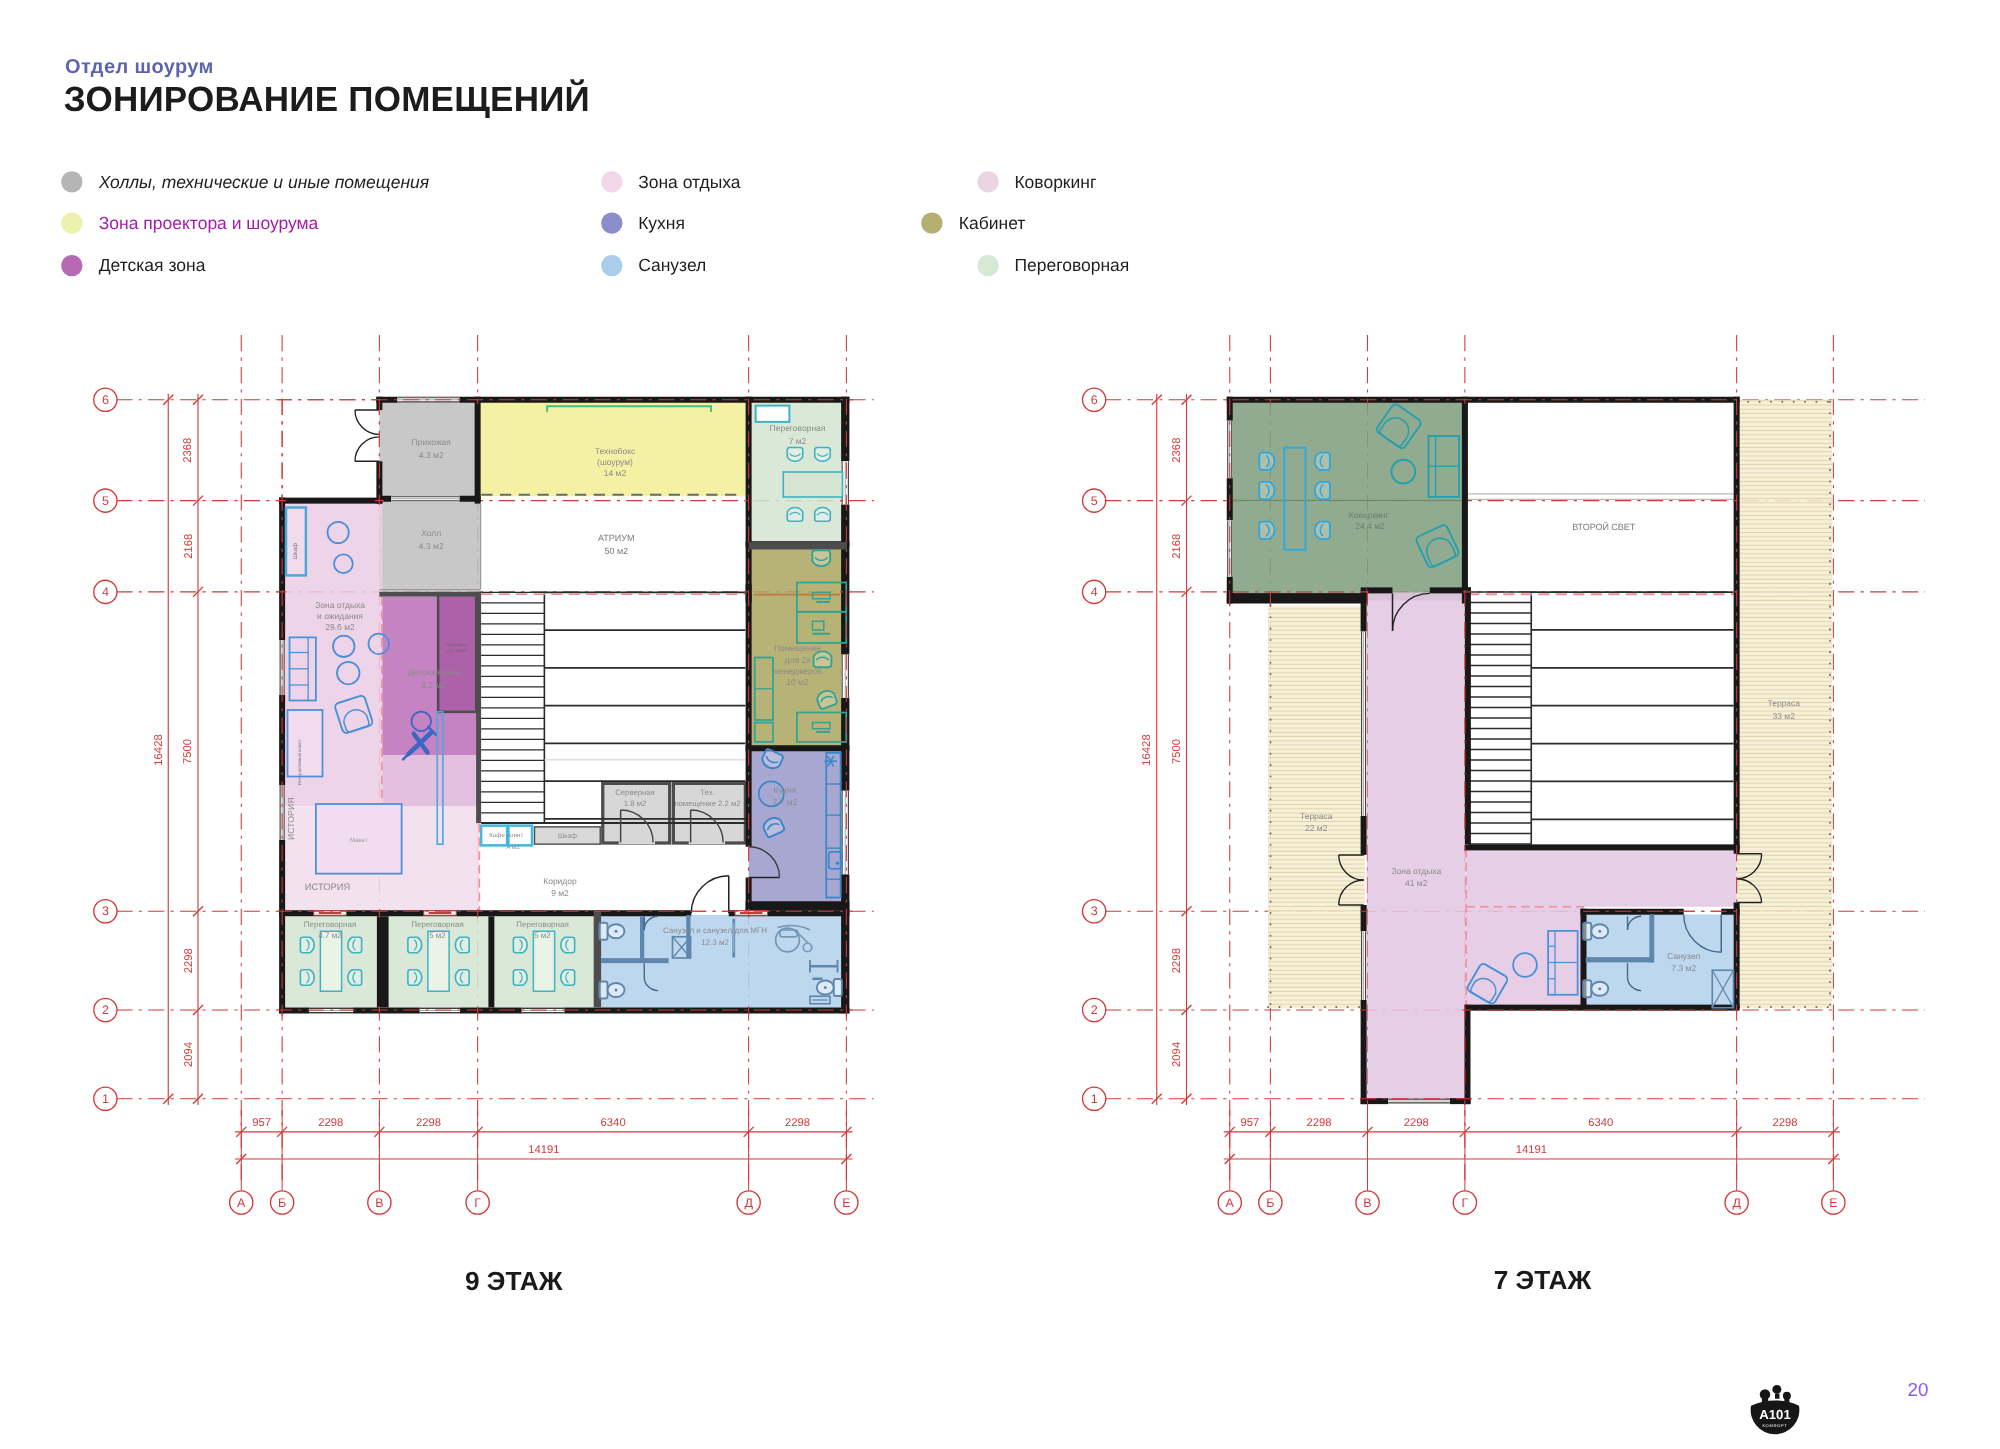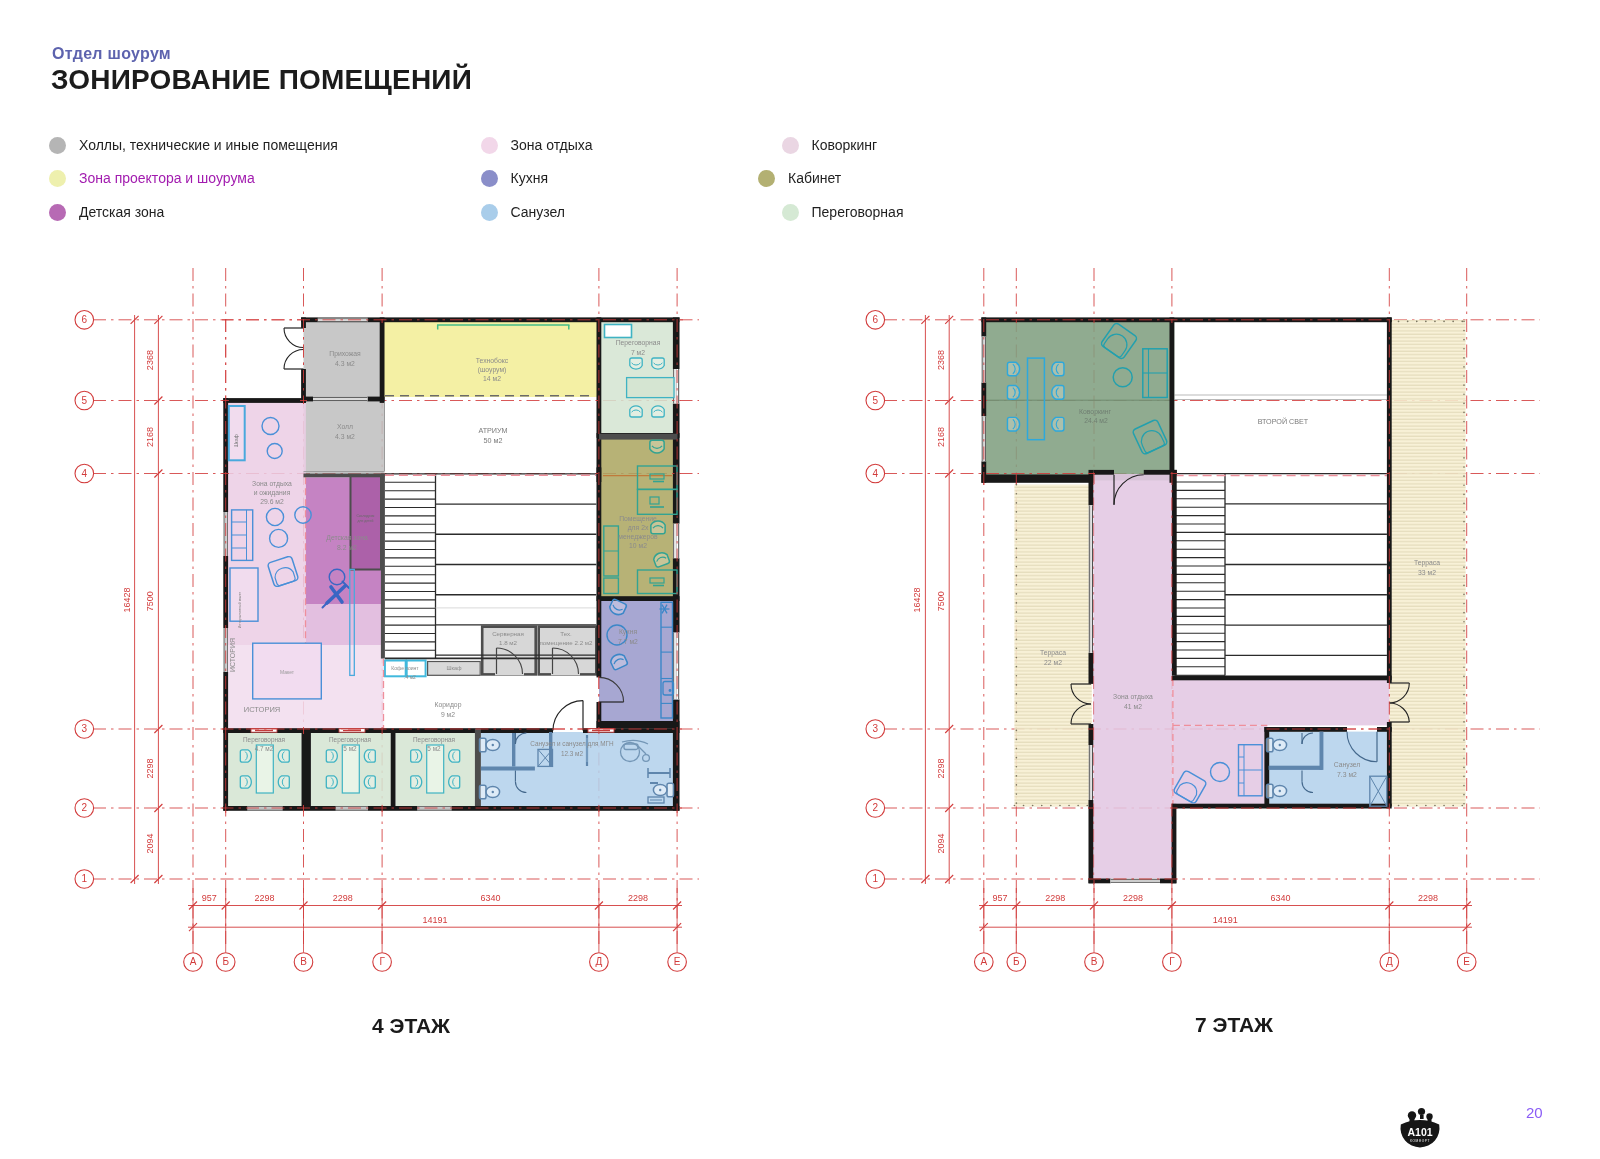--- a/index.html
+++ b/index.html
@@ -3,21 +3,21 @@
 html,body{margin:0;padding:0;background:#ffffff;}
 body{width:1600px;height:1159px;position:relative;overflow:hidden;font-family:"Liberation Sans",sans-serif;}
 div{white-space:nowrap;}
 </style></head>
 <body>
 
 <div style="position:absolute;left:52px;top:45px;color:#5d63ae;font-size:16px;font-weight:bold;letter-spacing:0.3px;">Отдел шоурум</div>
 
 <div style="position:absolute;left:51px;top:64px;color:#1c1c1c;font-size:28px;font-weight:bold;letter-spacing:0.2px;">ЗОНИРОВАНИЕ ПОМЕЩЕНИЙ</div>
 
-<div style="position:absolute;left:49px;top:136.5px;display:flex;align-items:center;">
+<div style="position:absolute;left:49px;top:136.5px;display:flex;align-items:center;font-style:italic;">
     <span style="width:17px;height:17px;border-radius:50%;background:#b5b5b5;display:inline-block;"></span>
     <span style="margin-left:13px;font-size:14px;color:#1f1f1f;">Холлы, технические и иные помещения</span>
   </div>
 
 <div style="position:absolute;left:49px;top:169.5px;display:flex;align-items:center;">
     <span style="width:17px;height:17px;border-radius:50%;background:#eef0ae;display:inline-block;"></span>
     <span style="margin-left:13px;font-size:14px;color:#a21caf;">Зона проектора и шоурума</span>
   </div>
 
 <div style="position:absolute;left:49px;top:203.5px;display:flex;align-items:center;">
@@ -38,21 +38,21 @@
 <div style="position:absolute;left:480.5px;top:203.5px;display:flex;align-items:center;">
     <span style="width:17px;height:17px;border-radius:50%;background:#a9cdea;display:inline-block;"></span>
     <span style="margin-left:13px;font-size:14px;color:#1f1f1f;">Санузел</span>
   </div>
 
 <div style="position:absolute;left:781.5px;top:136.5px;display:flex;align-items:center;">
     <span style="width:17px;height:17px;border-radius:50%;background:#ead6e3;display:inline-block;"></span>
     <span style="margin-left:13px;font-size:14px;color:#1f1f1f;">Коворкинг</span>
   </div>
 
-<div style="position:absolute;left:758px;top:169.5px;display:flex;align-items:center;">
+<div style="position:absolute;left:737px;top:169.5px;display:flex;align-items:center;">
     <span style="width:17px;height:17px;border-radius:50%;background:#b3b072;display:inline-block;"></span>
     <span style="margin-left:13px;font-size:14px;color:#1f1f1f;">Кабинет</span>
   </div>
 
 <div style="position:absolute;left:781.5px;top:203.5px;display:flex;align-items:center;">
     <span style="width:17px;height:17px;border-radius:50%;background:#d5e9d4;display:inline-block;"></span>
     <span style="margin-left:13px;font-size:14px;color:#1f1f1f;">Переговорная</span>
   </div>
 <svg width="1600" height="1159" style="position:absolute;left:0;top:0;" font-family="Liberation Sans, sans-serif">
 
@@ -1045,21 +1045,21 @@
       <line x1="884.0" y1="473.5" x2="1540.0" y2="473.5" stroke="#d23b3b" stroke-width="0.85" stroke-dasharray="13 5 2.5 5"></line>
       <line x1="93.0" y1="729.0" x2="699.0" y2="729.0" stroke="#d23b3b" stroke-width="0.85" stroke-dasharray="13 5 2.5 5"></line>
       <line x1="884.0" y1="729.0" x2="1540.0" y2="729.0" stroke="#d23b3b" stroke-width="0.85" stroke-dasharray="13 5 2.5 5"></line>
       <line x1="93.0" y1="808.0" x2="699.0" y2="808.0" stroke="#d23b3b" stroke-width="0.85" stroke-dasharray="13 5 2.5 5"></line>
       <line x1="884.0" y1="808.0" x2="1540.0" y2="808.0" stroke="#d23b3b" stroke-width="0.85" stroke-dasharray="13 5 2.5 5"></line>
       <line x1="93.0" y1="879.0" x2="699.0" y2="879.0" stroke="#d23b3b" stroke-width="0.85" stroke-dasharray="13 5 2.5 5"></line>
       <line x1="884.0" y1="879.0" x2="1540.0" y2="879.0" stroke="#d23b3b" stroke-width="0.85" stroke-dasharray="13 5 2.5 5"></line>
     </g>
 </svg>
 
-<div style="position:absolute;left:311px;top:1014px;width:200px;text-align:center;font-size:21px;font-weight:bold;color:#1a1a1a;">4 ЭТАЖ</div>
+<div style="position:absolute;left:311px;top:1014px;width:200px;text-align:center;font-size:21px;font-weight:bold;color:#1a1a1a;">9 ЭТАЖ</div>
 
 <div style="position:absolute;left:1134px;top:1013px;width:200px;text-align:center;font-size:21px;font-weight:bold;color:#1a1a1a;">7 ЭТАЖ</div>
 
 <div style="position:absolute;left:1526px;top:1104px;font-size:15px;color:#8b5cf6;">20</div>
 
 <svg width="60" height="60" style="position:absolute;left:1390px;top:1098px;">
 <g transform="translate(30,30)">
 <path d="M -19.2,-3.5 A 19.5,19.5 0 1 0 19.2,-3.5 A 46,46 0 0 0 -19.2,-3.5 Z" fill="#161616"></path>
 <circle cx="-8" cy="-12.5" r="4.2" fill="#161616"></circle>
       <circle cx="1.5" cy="-16.5" r="3.6" fill="#161616"></circle>

